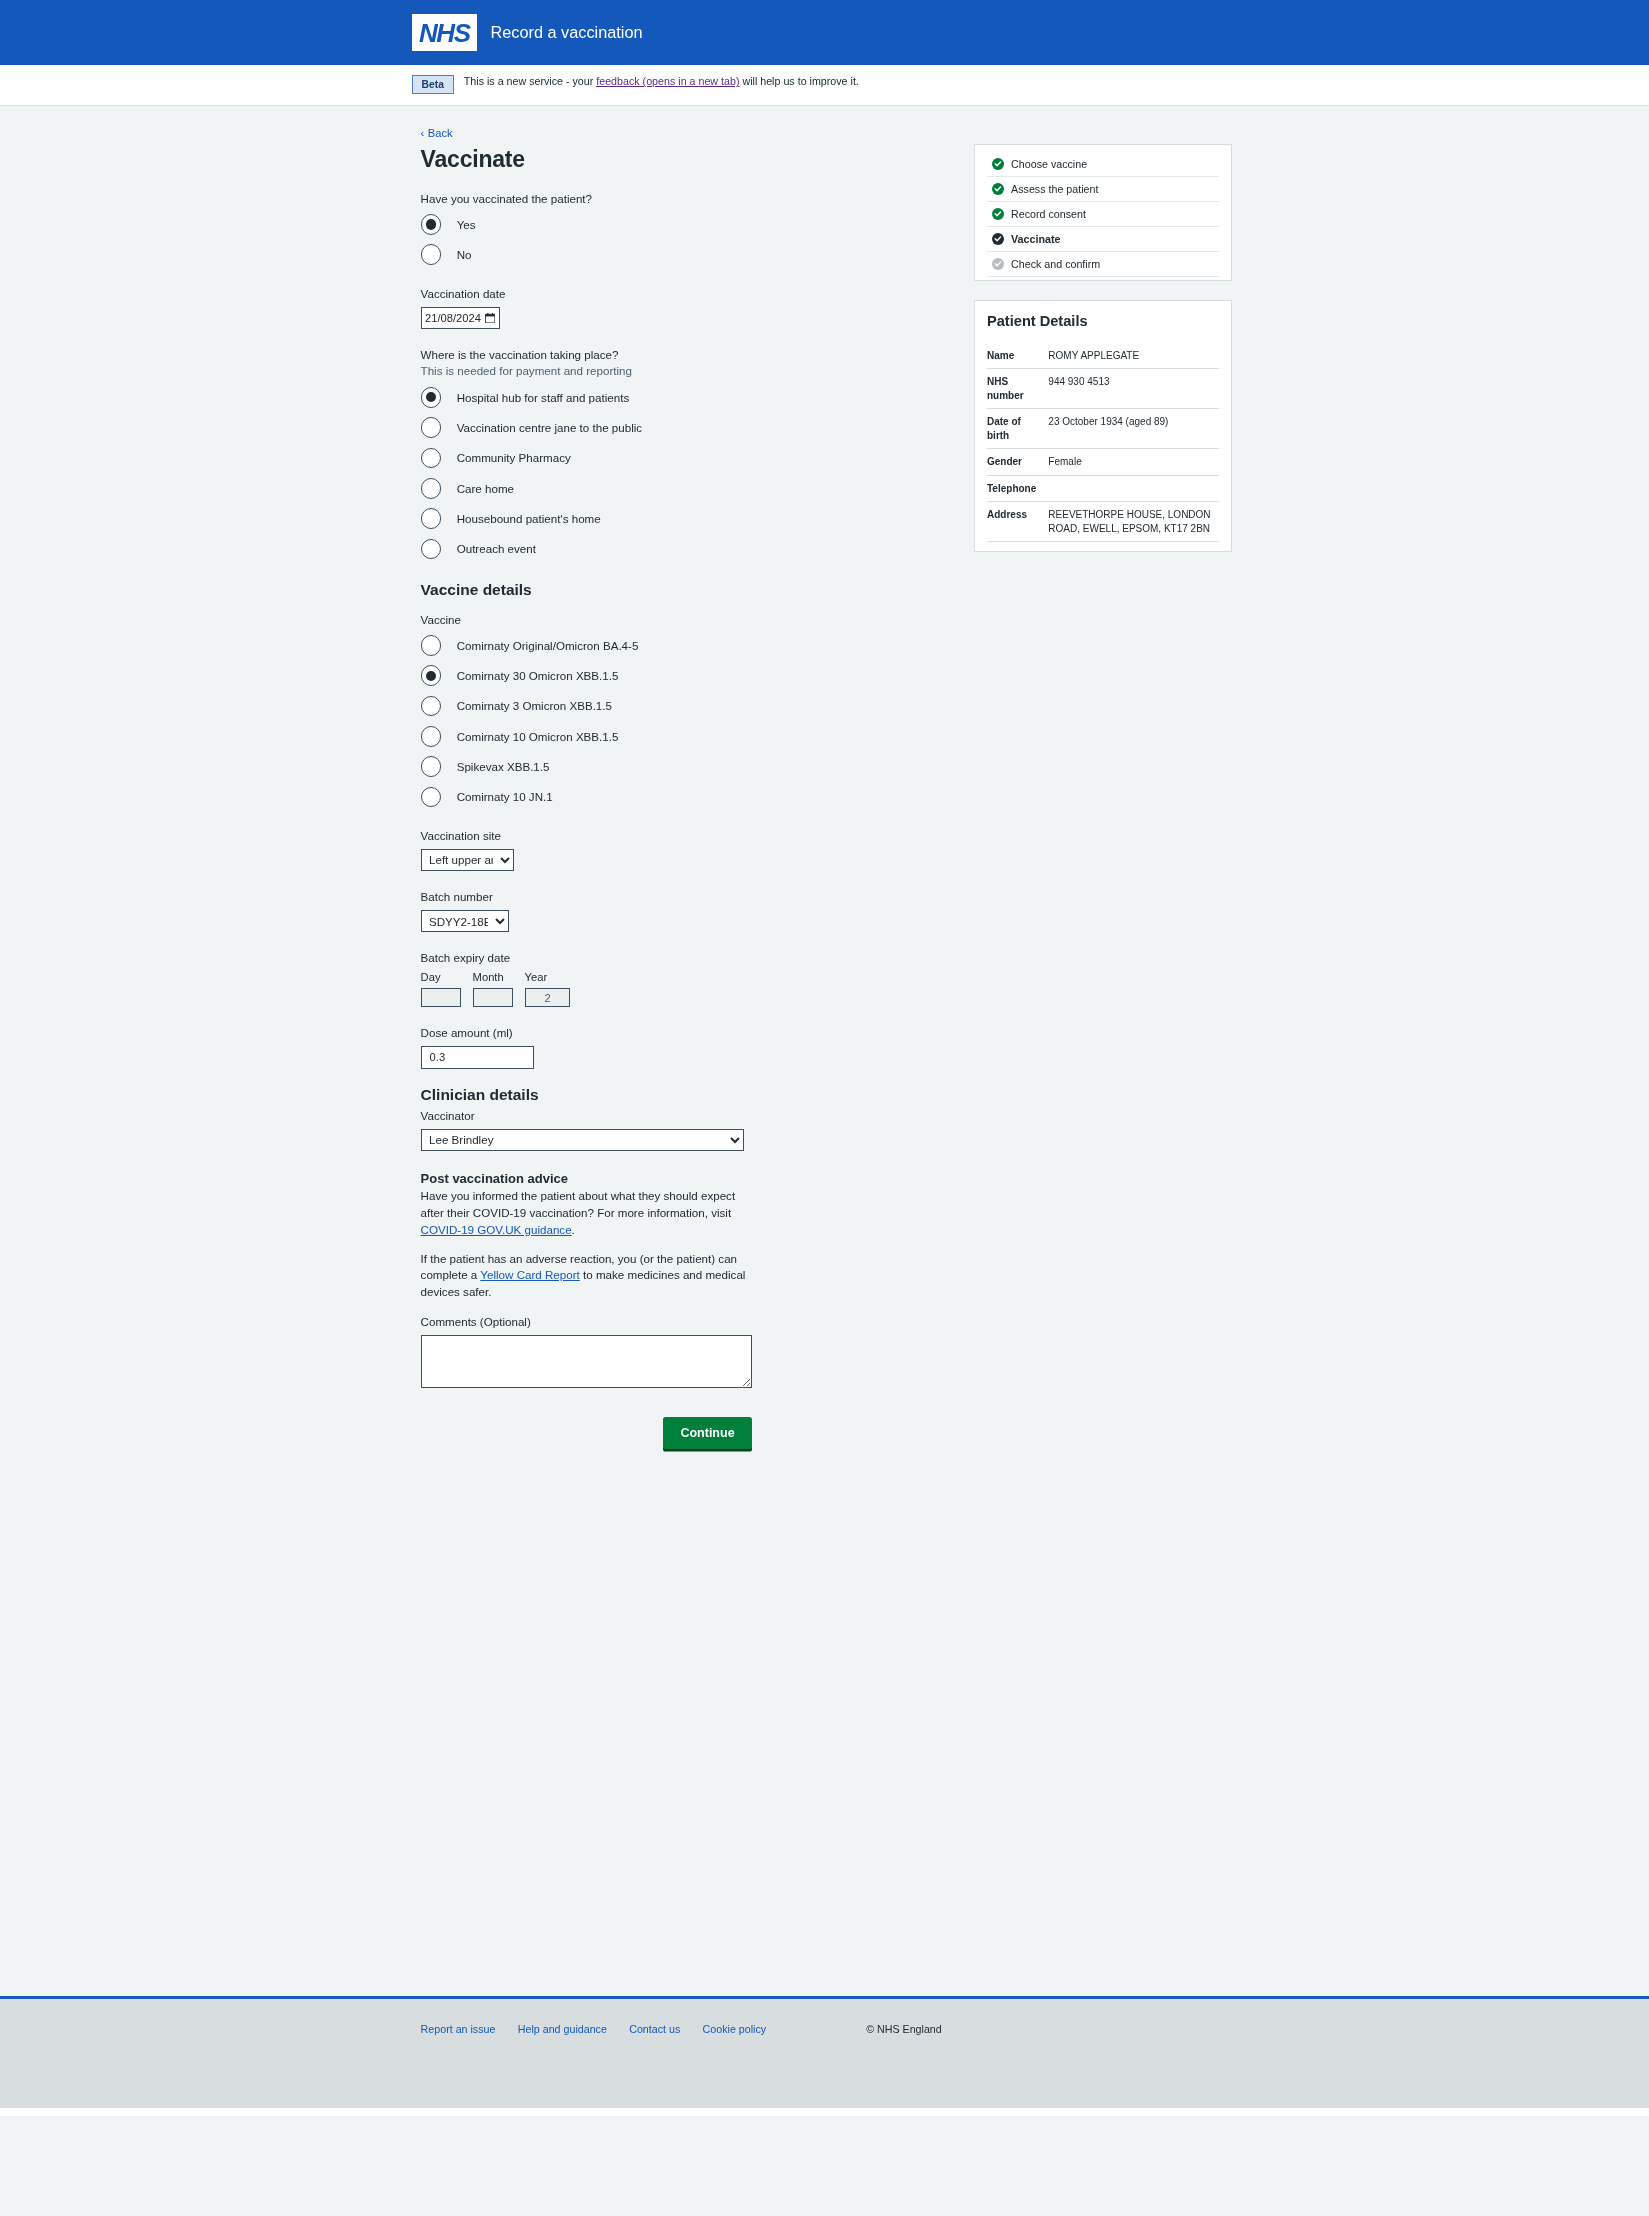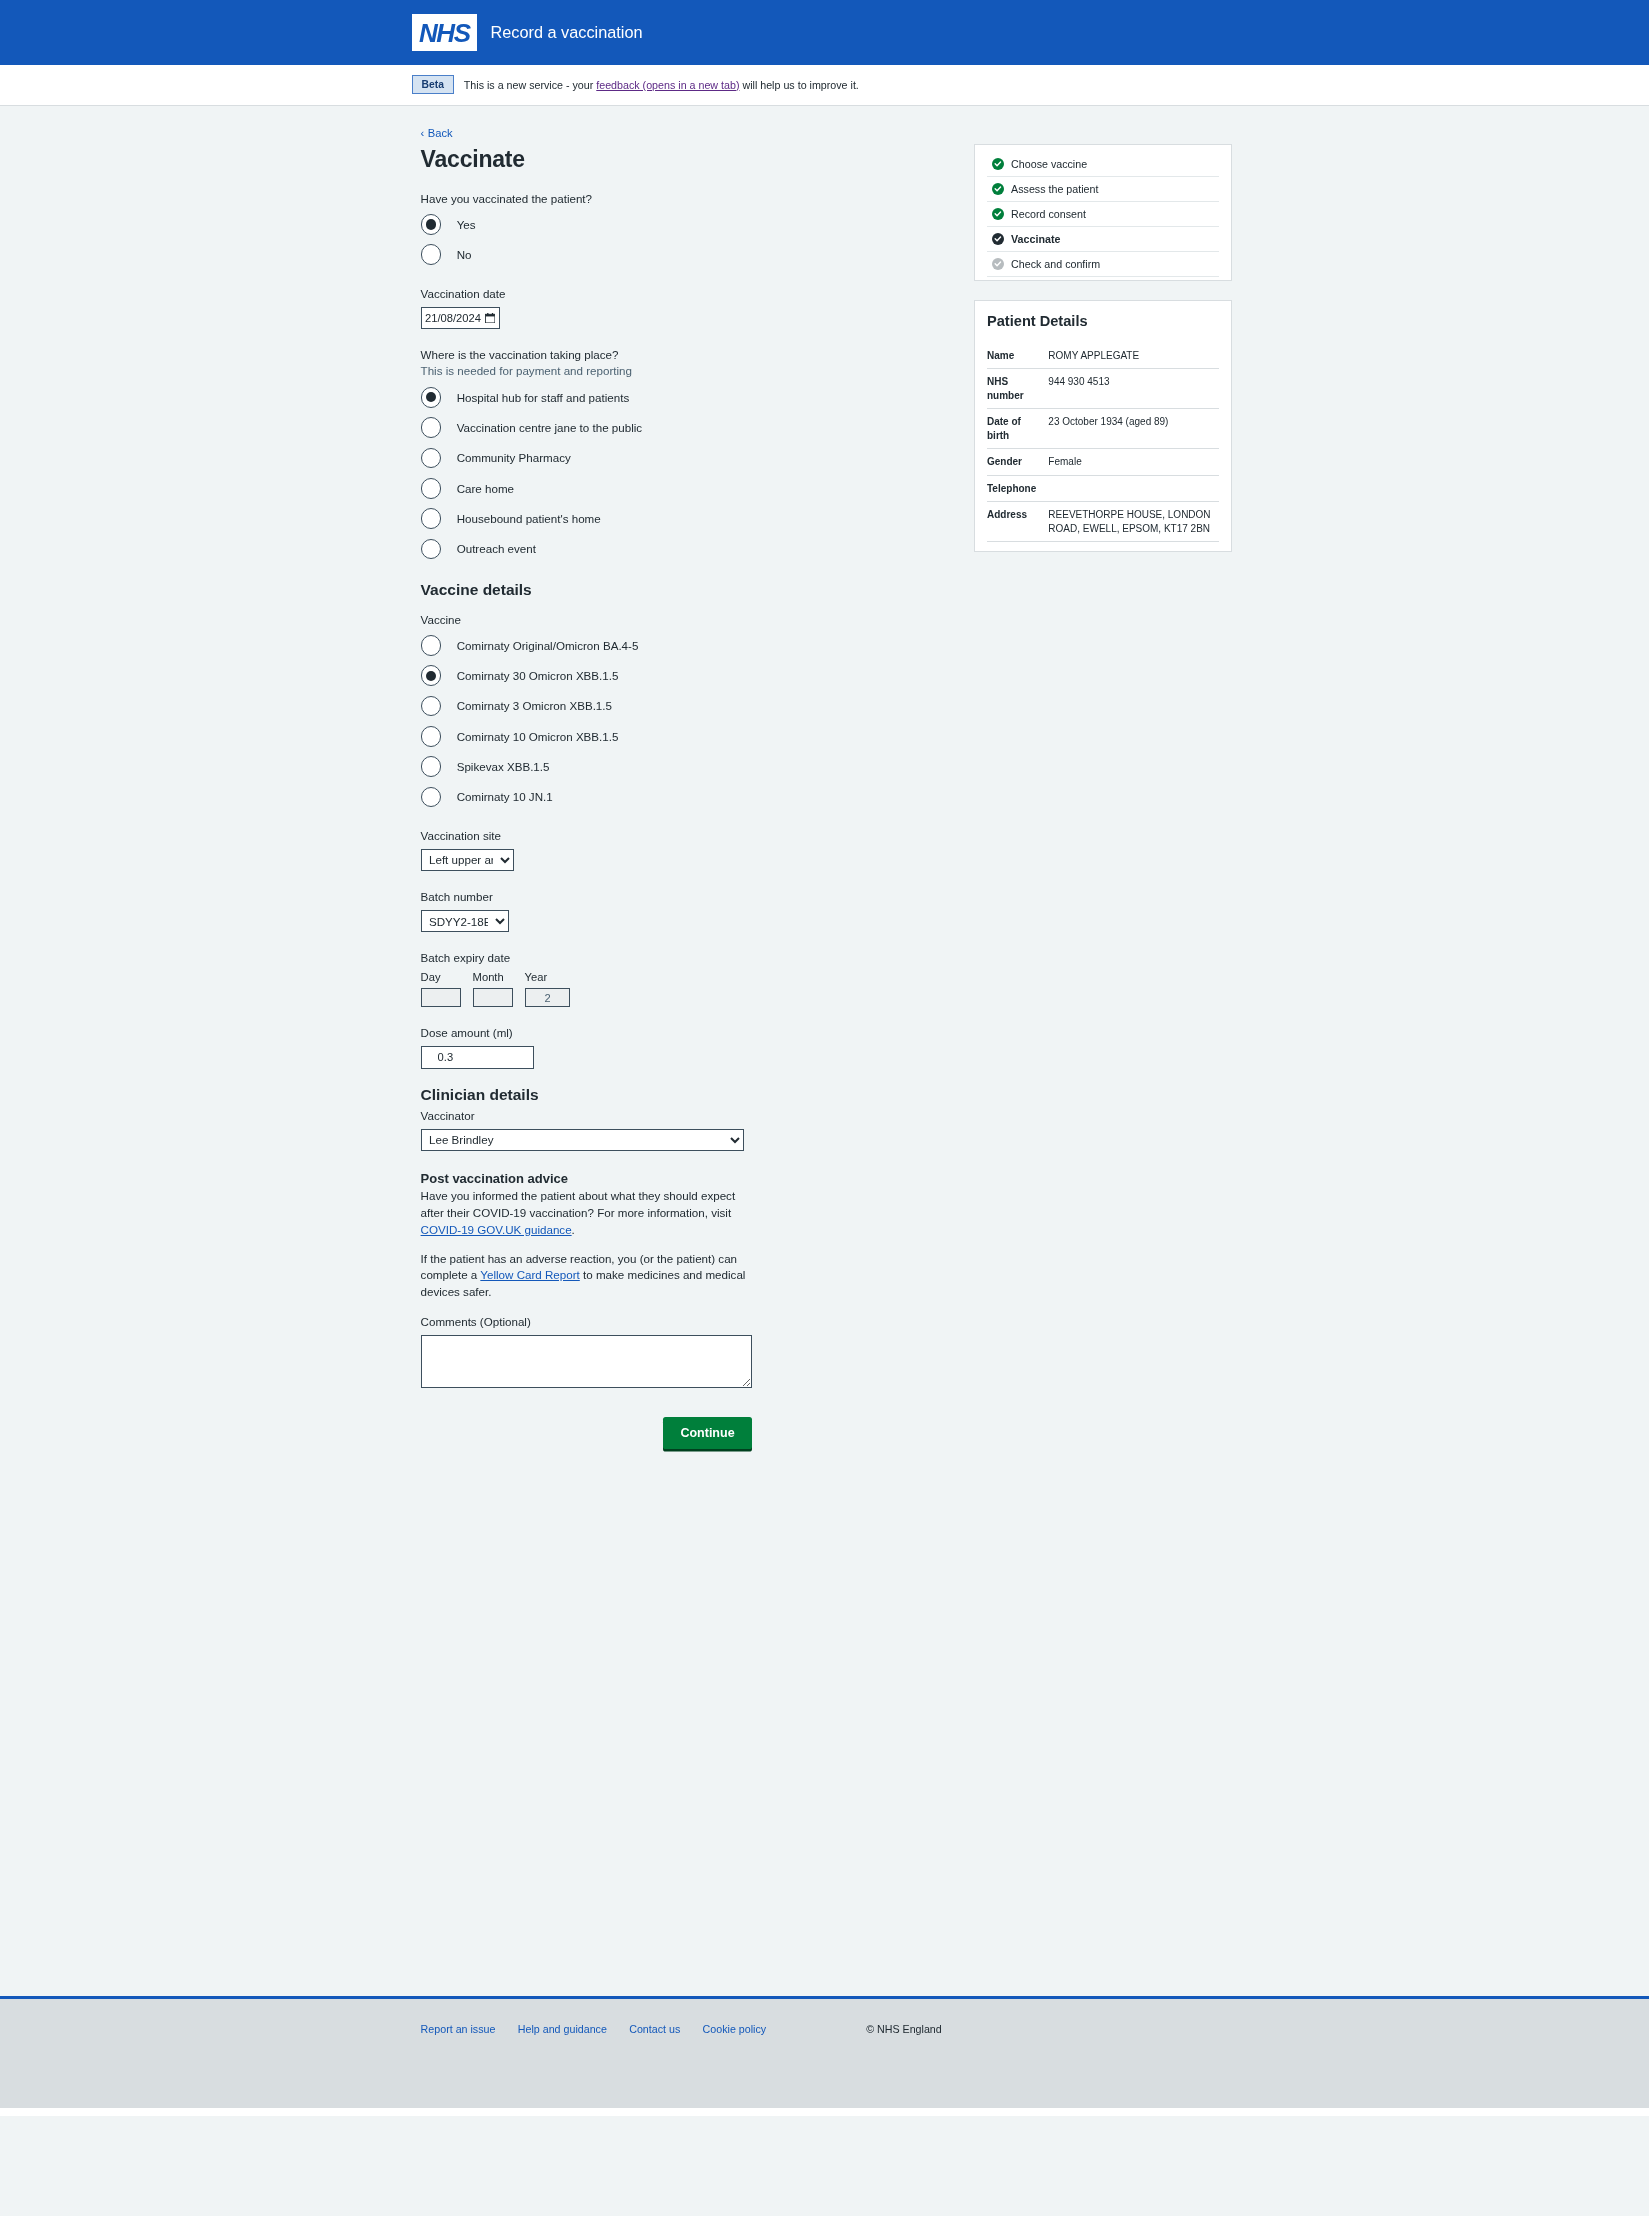--- a/index.html
+++ b/index.html
@@ -82,21 +82,21 @@
   
   .beta-band {
     background: #ffffff;
     width: 100%;
     border-bottom: 0.9px solid #d8dde0;
   }
   .beta-inner {
     width: 825px;
     margin: 0 auto;
     display: flex;
-    align-items: center;
+    align-items: flex-start;
     padding: 10.3px 0 10.3px 0;
     gap: 10.3px;
   }
   .beta-tag {
     background: #d5e3f2;
     border: 0.9px solid #4a7fc9;
     color: #193e72;
     font-weight: bold;
     font-size: 10.3px;
     padding: 1.7px 8.6px;
@@ -234,21 +234,21 @@
   }
   .small-box.wide { width: 45px; }
   .dose-input {
     border: 1.7px solid #3d4f5d;
     background: #ffffff;
     width: 113px;
     height: 22.3px;
     font-size: 11.2px;
     color: #212b32;
     font-family: "Liberation Sans", sans-serif;
-    padding: 0 16px;
+    padding: 0 8px;
   }
 
   .dmy-row { display: flex; gap: 12px; margin-bottom: 19px; }
   .dmy-col { display: flex; flex-direction: column; }
   .dmy-col .field-label { margin-bottom: 5.2px; font-size: 11.2px;}
 
   h2.section-head {
     font-size: 15.5px;
     color: #212b32;
     font-weight: bold;

